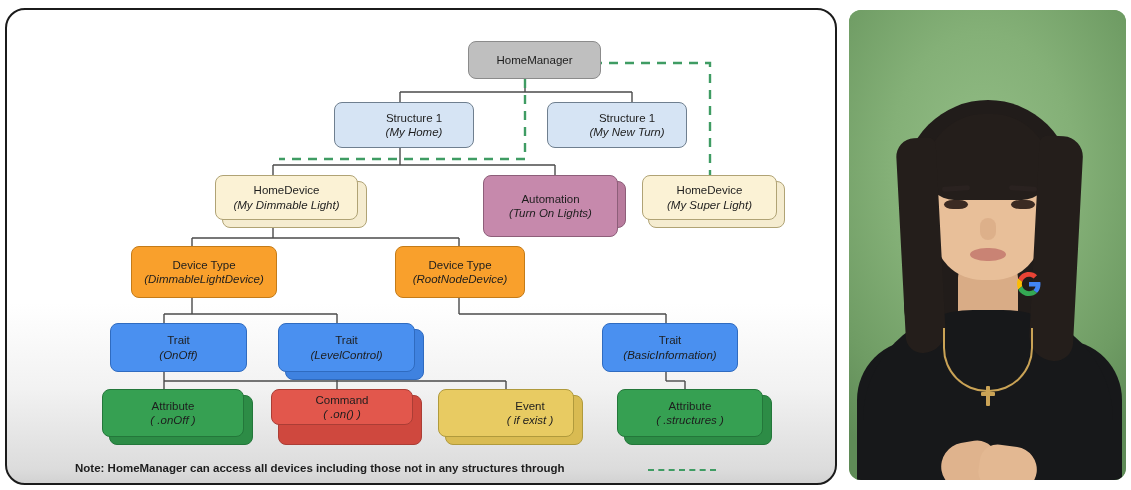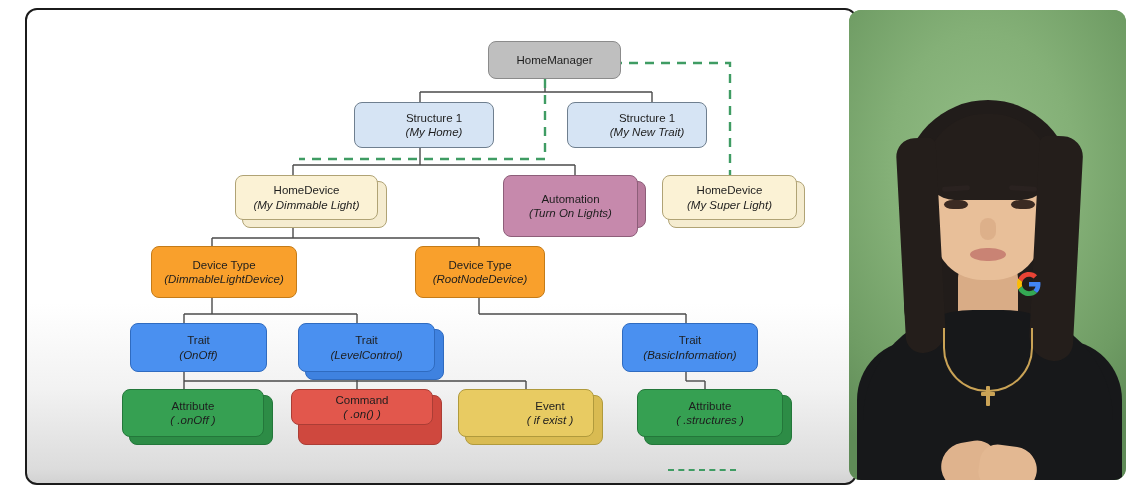--- a/index.html
+++ b/index.html
@@ -2,24 +2,23 @@
 <html><head>
 <meta charset="utf-8">
 <style>
   html,body{margin:0;padding:0;background:#fff;}
   body{width:1131px;height:490px;overflow:hidden;font-family:"Liberation Sans",sans-serif;}
   #root{position:relative;width:1131px;height:490px;background:#ffffff;}
 
   
   #slide{
     position:absolute;left:5px;top:8px;width:828px;height:473px;
-    border:2px solid #1b1b1b;border-radius:12px;
+    border:2px solid #1b1b1b;border-radius:20px;
     background:linear-gradient(to bottom,#ffffff 0%,#ffffff 62%,#f2f2f2 80%,#dcdcdc 97%,#d2d2d2 100%);
     overflow:hidden;
-    margin-left:20px;
   }
   #diagram{position:absolute;left:0;top:0;width:824px;height:469px;}
   #svg-layer{position:absolute;left:0;top:0;width:824px;height:469px;}
 
   
   .node{position:absolute;box-sizing:border-box;display:flex;flex-direction:column;
     align-items:center;justify-content:center;text-align:center;
     border-radius:8px;color:#1d1d1d;line-height:1.22;z-index:5;}
   .node .l1{font-size:11.5px;}
   .node .l2{font-size:11.5px;font-style:italic;}
@@ -149,21 +148,21 @@
         <span class="l1">HomeManager</span>
       </div>
 
       <div class="node n-blue-l" style="left:327px;top:92px;width:140px;height:46px;">
         <span class="l1">Structure 1</span>
         <span class="l2">(My Home)</span>
       </div>
 
       <div class="node n-blue-l" style="left:540px;top:92px;width:140px;height:46px;">
         <span class="l1">Structure 1</span>
-        <span class="l2">(My New Trait)</span>
+        <span class="l2">(My New Turn)</span>
       </div>
 
       <div class="stack s-cream" style="left:215px;top:171px;width:143px;height:45px;"></div>
       <div class="node n-cream" style="left:208px;top:165px;width:143px;height:45px;">
         <span class="l1">HomeDevice</span>
         <span class="l2">(My Dimmable Light)</span>
       </div>
 
       <div class="stack s-purple" style="left:482px;top:171px;width:135px;height:45px;"></div>
       <div class="node n-purple" style="left:476px;top:165px;width:135px;height:62px;">
@@ -220,20 +219,21 @@
         <span class="l1">Event</span>
         <span class="l2">( if exist )</span>
       </div>
 
       <div class="stack s-green" style="left:617px;top:385px;width:146px;height:48px;"></div>
       <div class="node n-green" style="left:610px;top:379px;width:146px;height:48px;">
         <span class="l1">Attribute</span>
         <span class="l2">( .structures )</span>
       </div>
 
+      <div id="note">Note: HomeManager can access all devices including those not in any structures through</div>
       <div id="note-dash"></div>
 
     </div>
   </div>
 
   <div id="video">
     <div class="vbg"></div>
     <div class="hair-back"></div>
     <div class="shoulder-l"></div>
     <div class="shoulder-r"></div>

